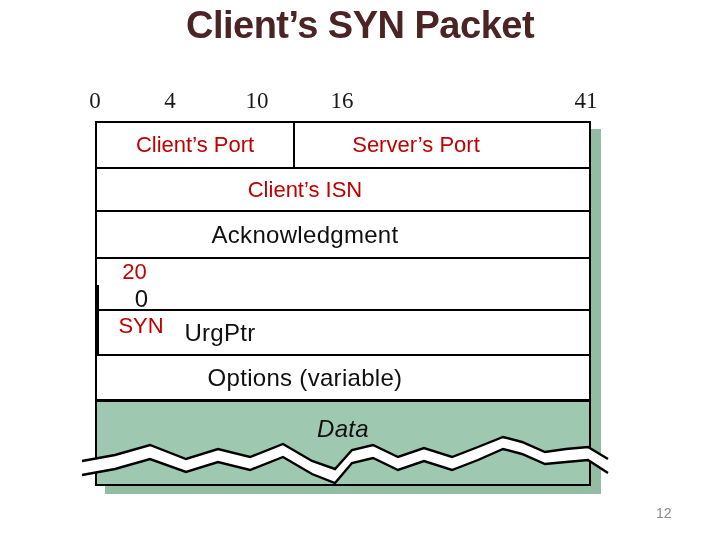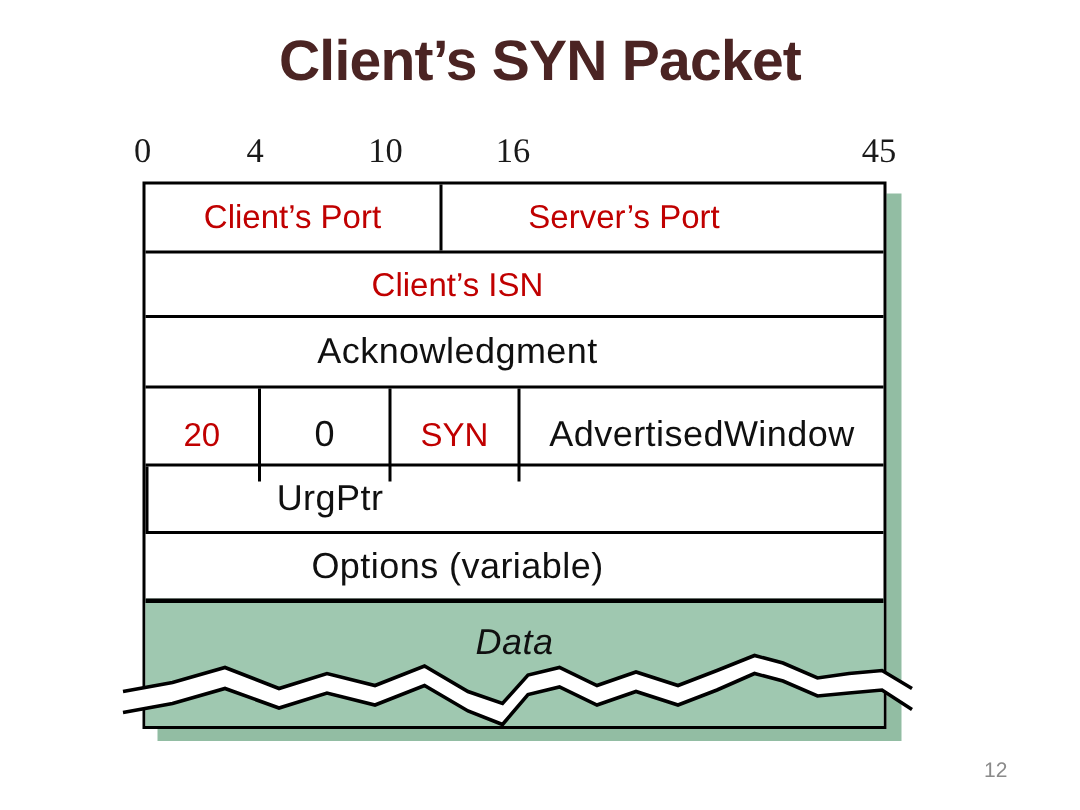--- a/index.html
+++ b/index.html
@@ -14,21 +14,21 @@
   html,body{background:#e8e8e8;}
   .slide{
     position:relative;
     width:720px;height:540px;
     background:#ffffff;
     overflow:hidden;
     font-family:"Liberation Sans",sans-serif;
   }
   .title{
     position:absolute;
-    left:0;top:20px;width:720px;
+    left:0;top:4px;width:720px;
     text-align:center;
     font-size:38px;
     font-weight:600;
     letter-spacing:-0.5px;
     color:var(--title-color);
   }
   .ruler-tick{
     position:absolute;
     top:89px;
     transform:translateX(-50%);
@@ -71,21 +71,21 @@
   }
   .rtext{
     font-size:22px;
     color:var(--accent-red);
     letter-spacing:0px;
     white-space:nowrap;
   }
   .r1{top:0;height:44px;}
   .r2{top:44px;height:43px;}
   .r3{top:87px;height:47px;}
-  .r4{top:134px;height:64px;}
+  .r4{top:134px;height:64px;flex-direction:column;}
   .r5{top:186px;height:45px;}
   .r6{top:231px;height:45px;}
   .data-area{
     position:absolute;
     left:0;top:276px;
     width:492px;height:85px;
     background:var(--data-green);
     border-top:3px solid var(--line-black);
     display:flex;
     justify-content:center;
@@ -118,21 +118,21 @@
 
 <div class="slide">
 
   <h1 class="title">Client’s SYN Packet</h1>
 
   <div>
     <span class="ruler-tick" style="left:95px">0</span>
     <span class="ruler-tick" style="left:170px">4</span>
     <span class="ruler-tick" style="left:257px">10</span>
     <span class="ruler-tick" style="left:342px">16</span>
-    <span class="ruler-tick" style="left:586px">45</span>
+    <span class="ruler-tick" style="left:586px">41</span>
   </div>
 
   <div class="diagram-shadow"></div>
 
   <div class="packet">
 
     <div class="prow r1">
       <div class="cell w-half-l">
         <span class="rtext">Client’s Port</span>
       </div>
@@ -156,23 +156,20 @@
     <div class="prow r4 bordered">
       <div class="cell w-c1">
         <span class="rtext">20</span>
       </div>
       <div class="cell w-c2 vdiv">
         <span class="ftext">0</span>
       </div>
       <div class="cell w-c3 vdiv">
         <span class="rtext">SYN</span>
       </div>
-      <div class="cell w-c4 vdiv">
-        <span class="ftext">AdvertisedWindow</span>
-      </div>
     </div>
 
     <div class="prow r5 bordered">
       <div class="cell w-half-r vdiv">
         <span class="ftext">UrgPtr</span>
       </div>
     </div>
 
     <div class="prow r6 bordered">
       <div class="cell w-full">

